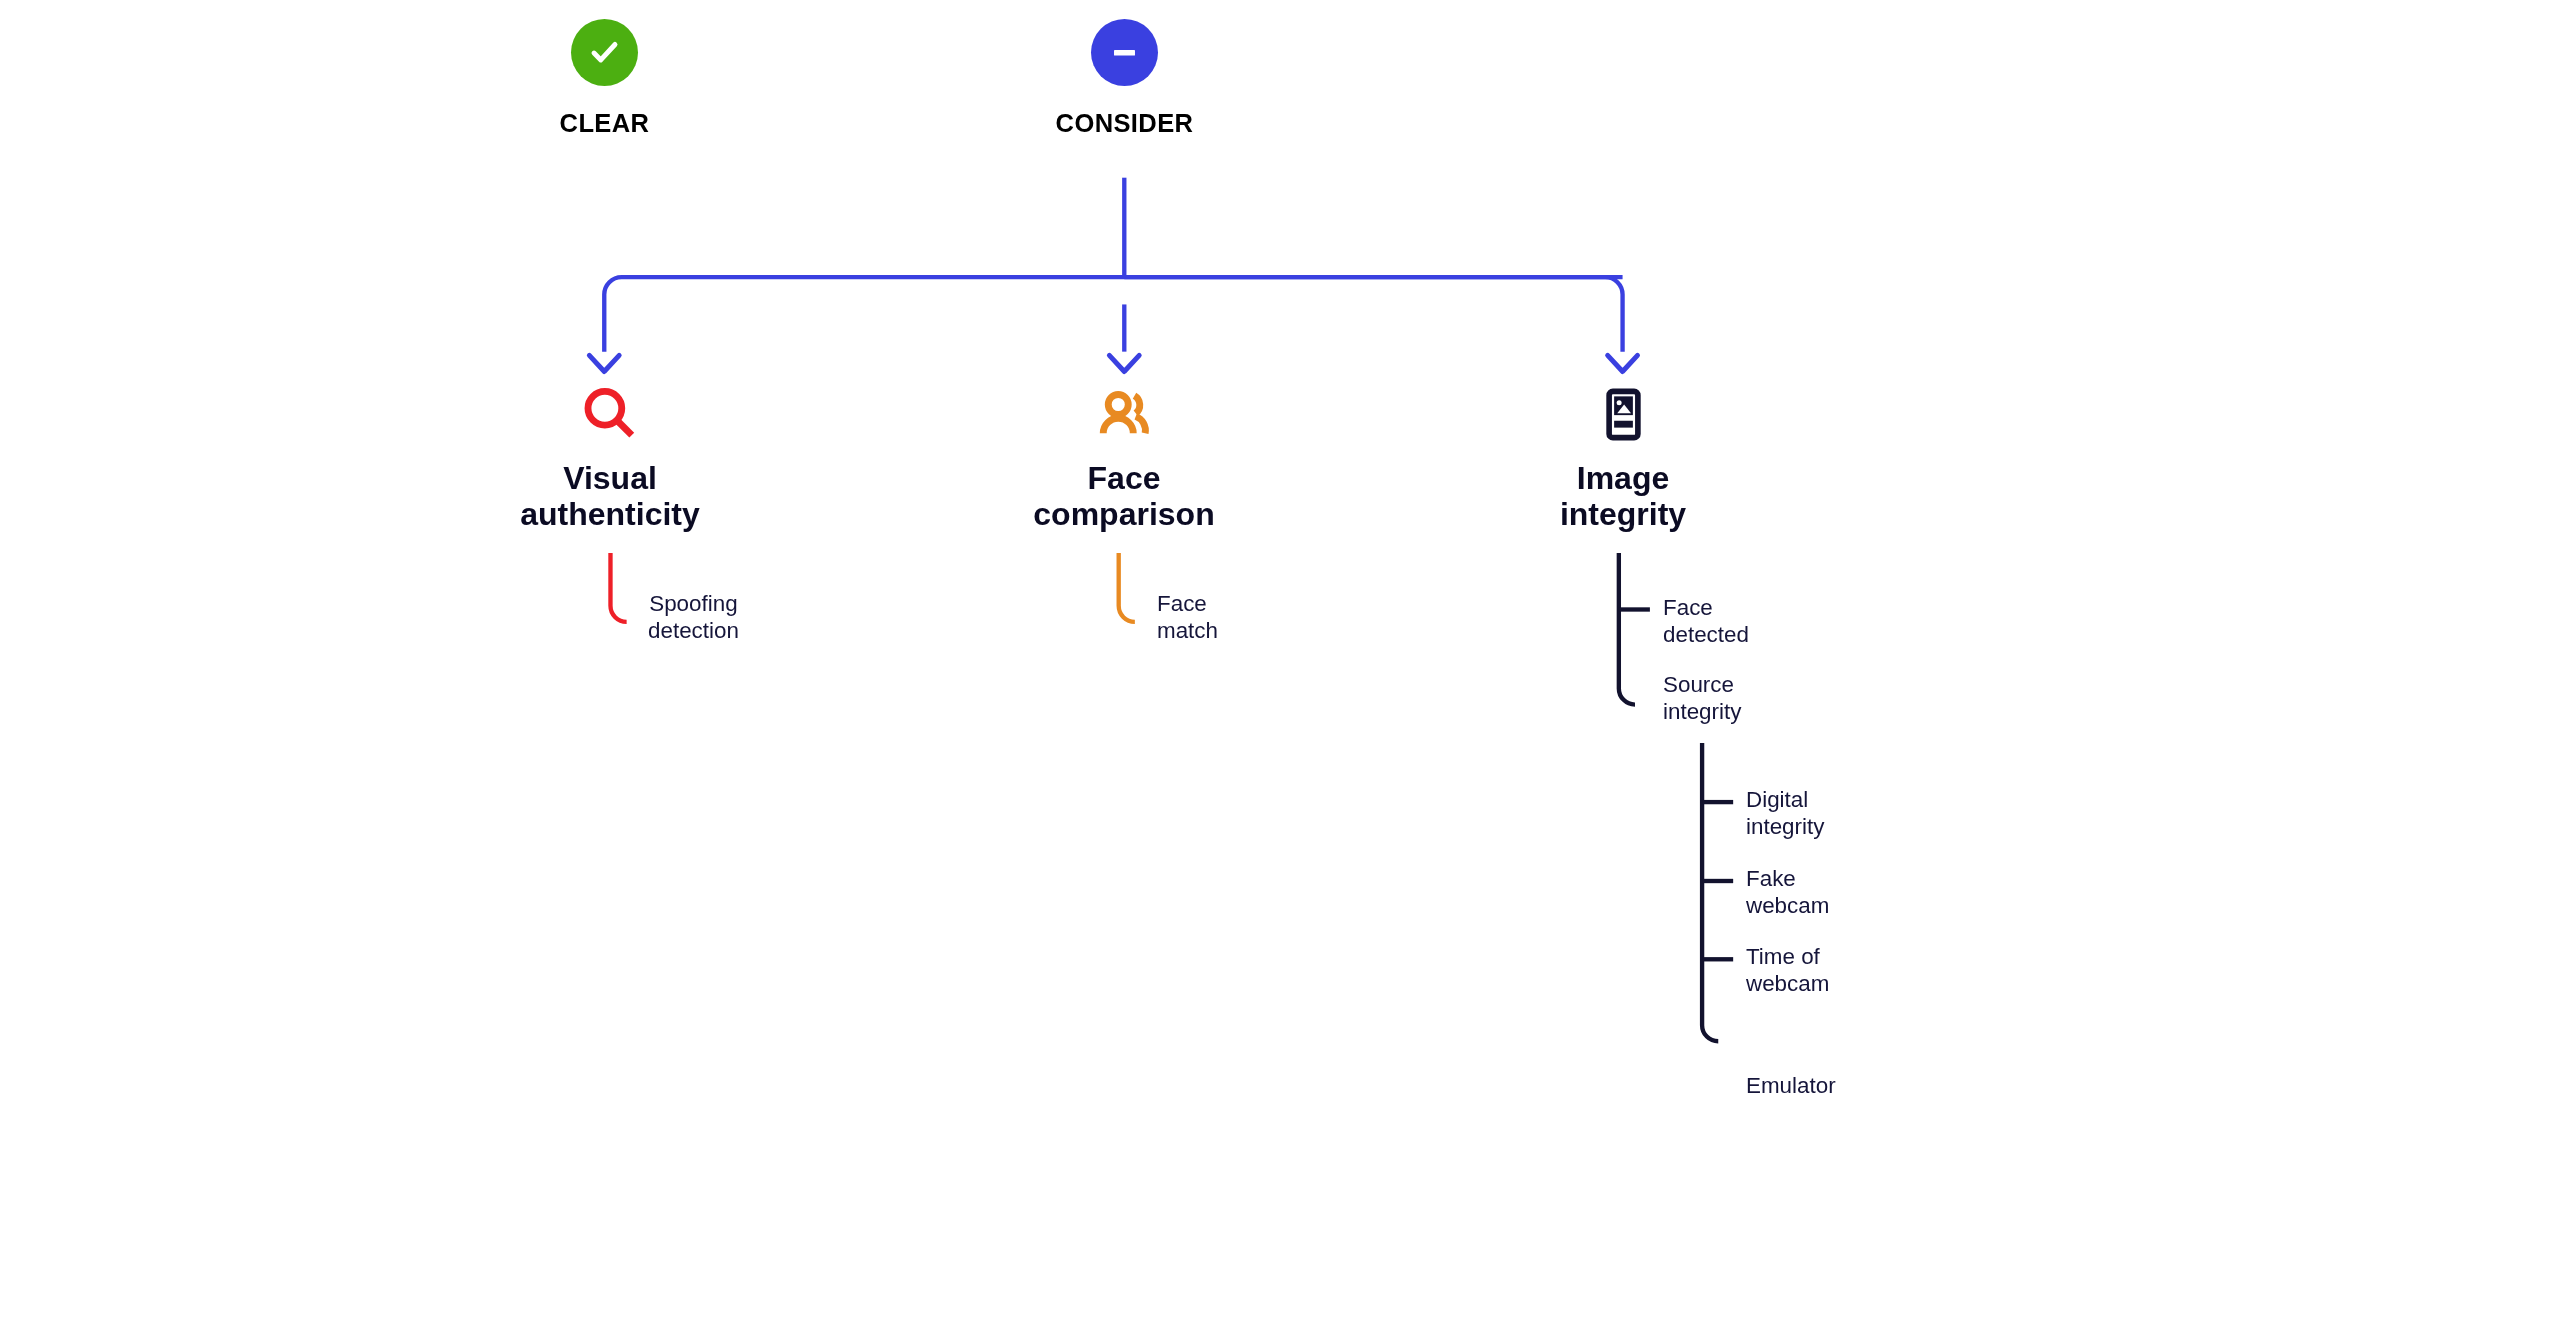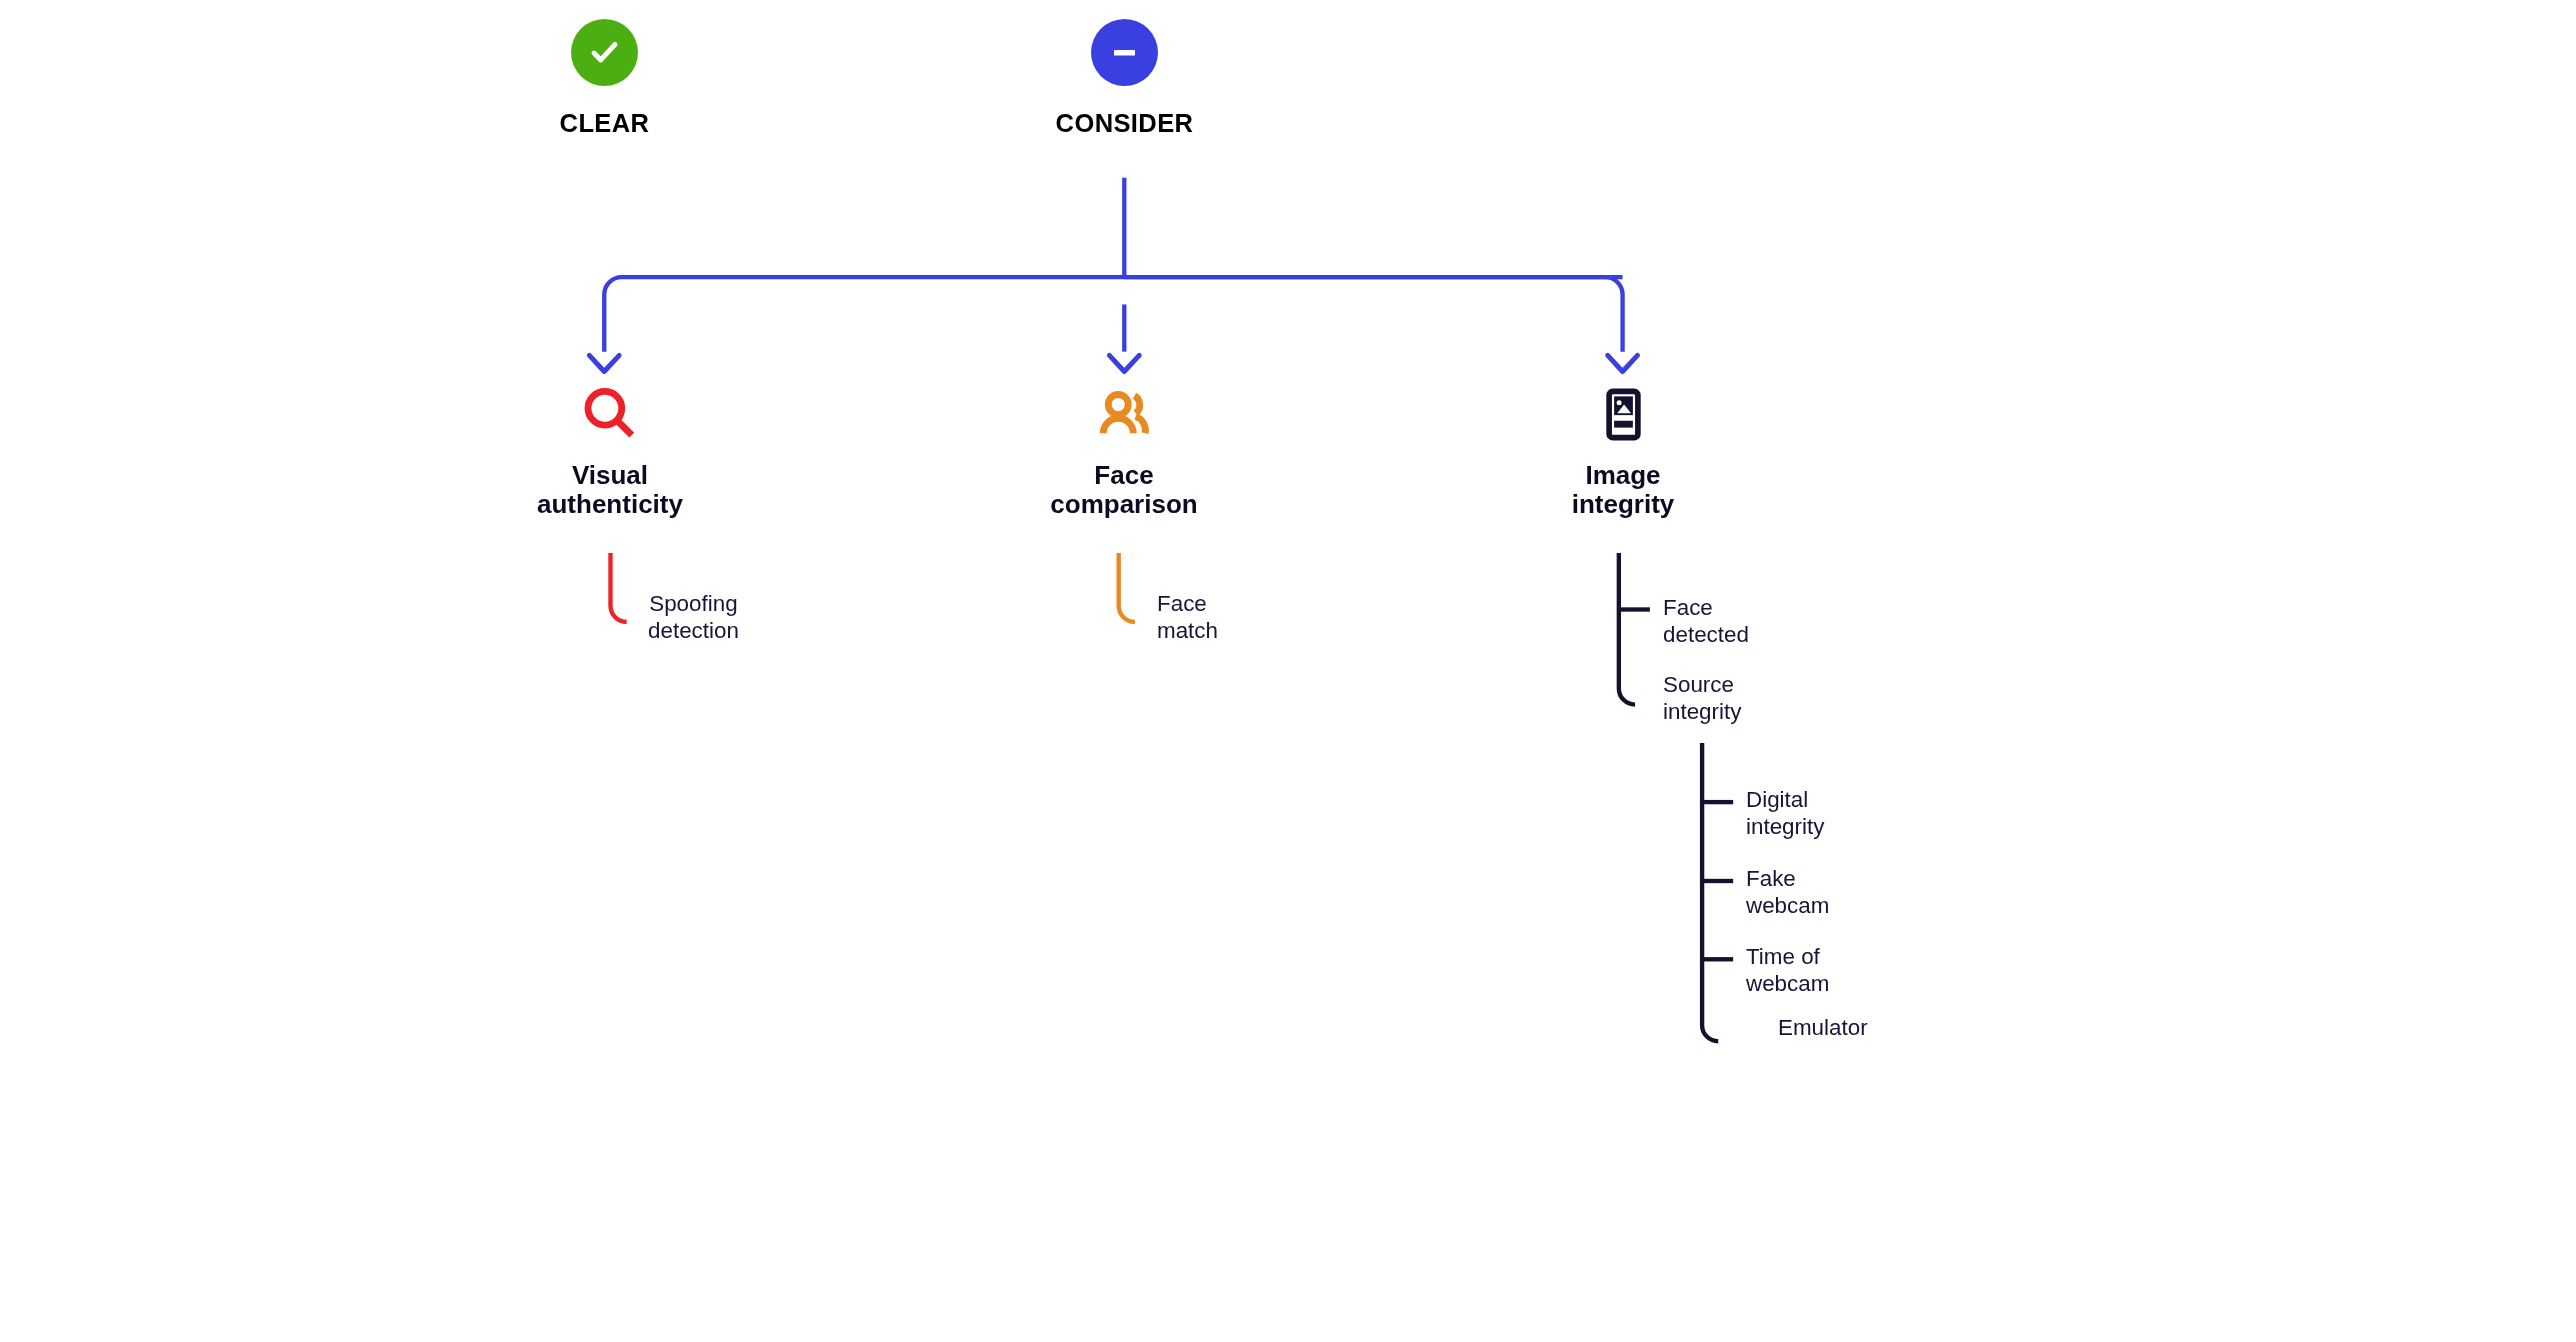--- a/index.html
+++ b/index.html
@@ -65,21 +65,21 @@
     width: 286px;
   }
   .node-icon {
     height: 65px;
     display: flex;
     align-items: center;
     justify-content: center;
   }
   .node-title {
     margin-top: 13.7px;
-    font-size: 26px;
+    font-size: 32px;
     font-weight: 700;
     line-height: 1.12;
     color: #0b0b23;
     text-align: center;
     white-space: pre-line;
   }
 
   
   .leaf {
     position: absolute;
@@ -191,16 +191,16 @@
 
   <div class="leaf" style="left:1746px; top:786px;">Digital
 integrity</div>
 
   <div class="leaf" style="left:1746px; top:865px;">Fake
 webcam</div>
 
   <div class="leaf" style="left:1746px; top:943px;">Time of
 webcam</div>
 
-  <div class="leaf" style="left:1746px; top:1014px;margin-left:32px;">Emulator</div>
+  <div class="leaf" style="left:1746px; top:1072px;">Emulator</div>
 
 </div>
 
 
 </body></html>

